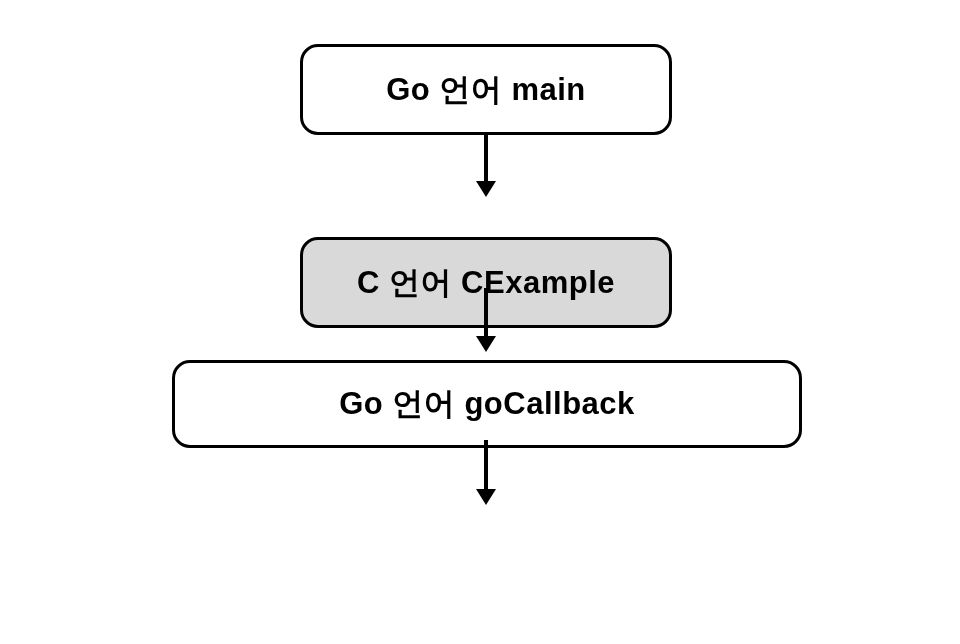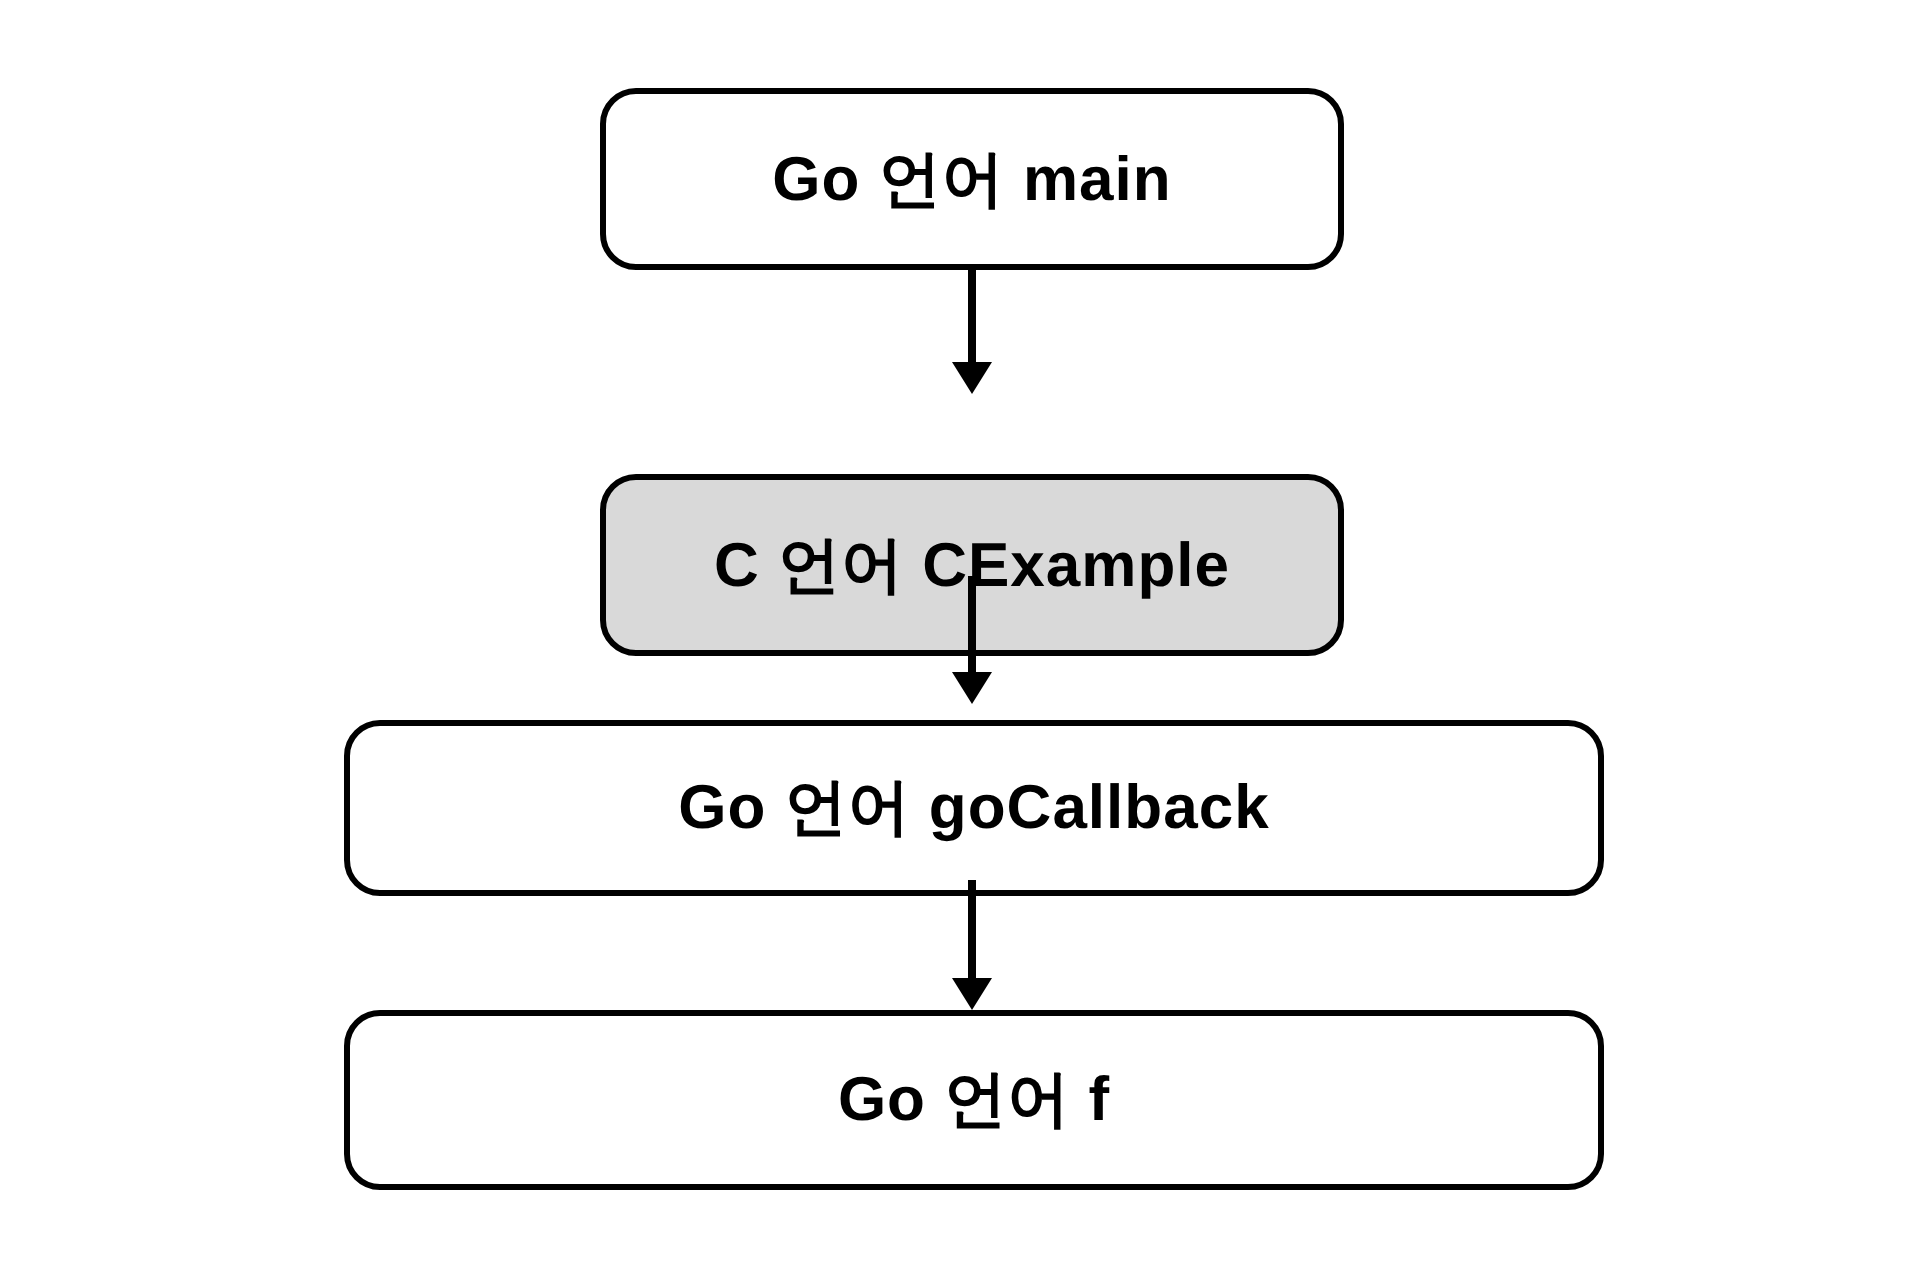--- a/index.html
+++ b/index.html
@@ -98,17 +98,14 @@
 
   <div class="node" id="node-2">
     <span class="node-label">Go 언어 goCallback</span>
   </div>
 
   <div class="arrow" id="arrow-2">
     <div class="arrow-line"></div>
     <div class="arrow-head"></div>
   </div>
 
-  <div class="node" id="node-3">
-    <span class="node-label">Go 언어 f</span>
-  </div>
 
 </div>
 
 </body></html>

